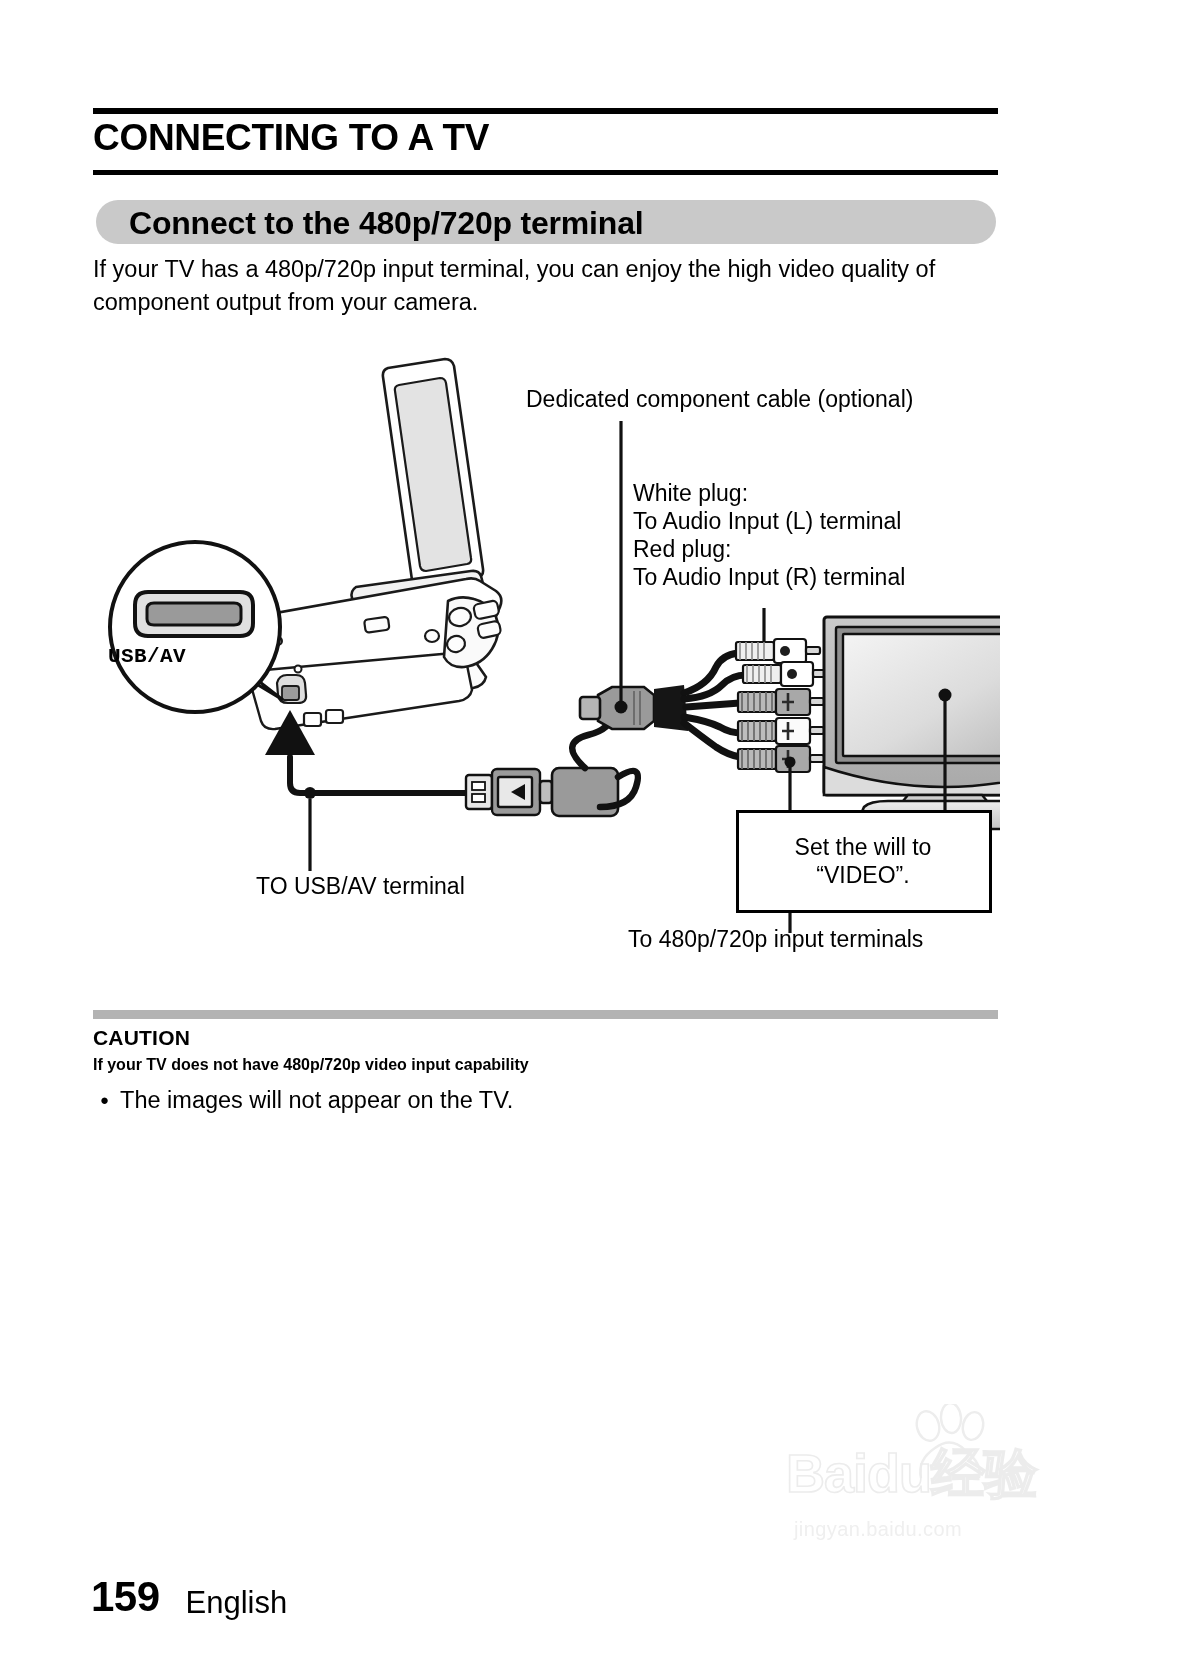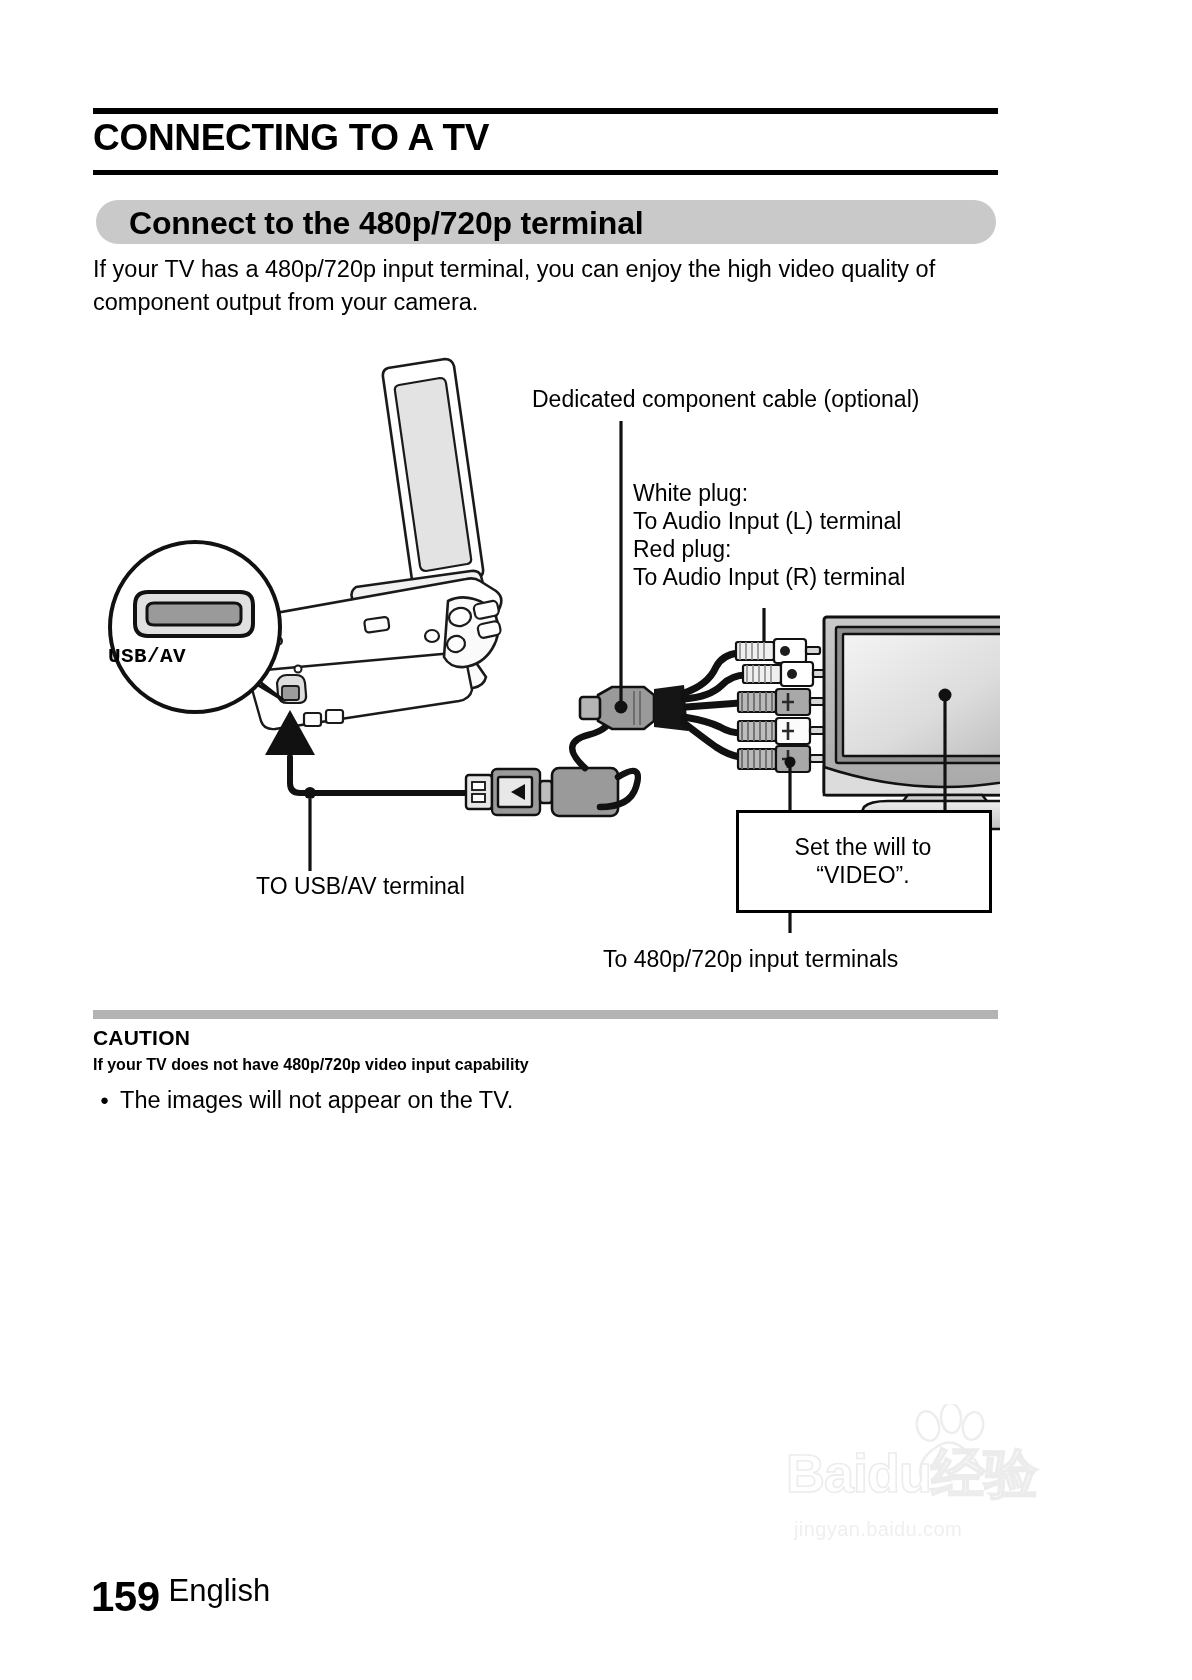--- a/index.html
+++ b/index.html
@@ -77,24 +77,24 @@
     width: 912px; height: 620px;
   }
   .diagram svg { display: block; }
 
   .dlabel {
     position: absolute;
     font-size: 23px;
     line-height: 28px;
     white-space: pre;
   }
-  #label-cable     { left: 438px; top: 30px; margin-left: 6px; }
+  #label-cable     { left: 438px; top: 30px; }
   #label-plugs     { left: 545px; top: 124px; }
   #label-usbav     { left: 168px; top: 517px; }
-  #label-inputterm { left: 515px; top: 570px; margin-top: 20px; }
+  #label-inputterm { left: 540px; top: 570px; }
   #label-videobox  { left: 650px; top: 478px; width: 250px; text-align: center; }
   #label-usbav-cap {
     left: 20px; top: 288px;
     font-size: 21px; font-weight: bold;
     letter-spacing: 0.4px;
     font-family: Liberation Mono, monospace;
   }
 
   .videobox {
     position: absolute;
@@ -137,22 +137,22 @@
     line-height: 1;
     position: relative;
     top: -3px;
   }
 
   
   .footer {
     position: absolute;
     left: 91px; top: 1573px;
     display: flex;
-    align-items: flex-start;
-    gap: 9px;
+    align-items: flex-end;
+    gap: 26px;
   }
   .footer-num {
     font-size: 42px;
     font-weight: bold;
     letter-spacing: -0.5px;
   }
   .footer-lang {
     font-size: 31px;
   }
 

